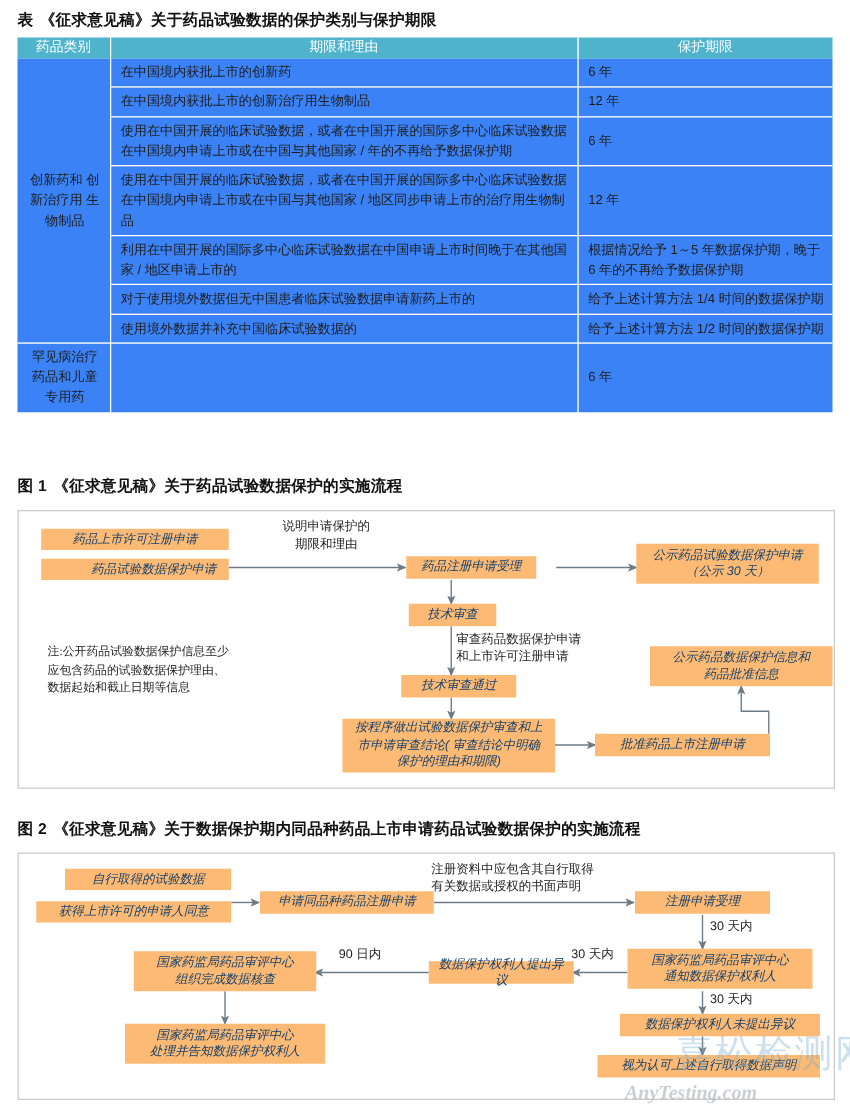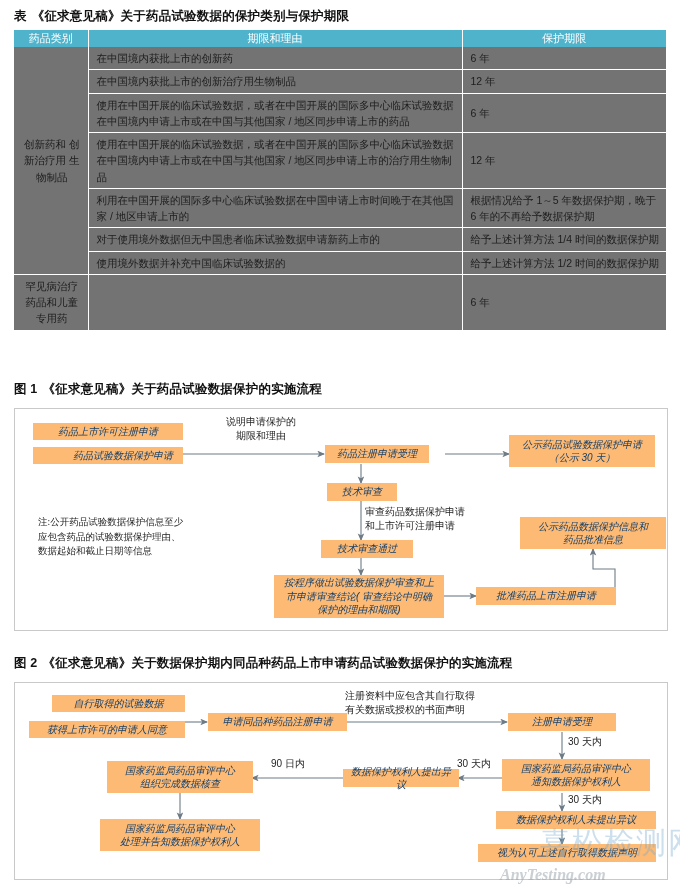--- a/index.html
+++ b/index.html
@@ -53,21 +53,21 @@
     font-weight: normal;
     font-size: 11px;
     height: 17px;
     line-height: 17px;
     padding: 0;
     text-align: center;
     border-right: 1px solid #ffffff;
   }
   table.data thead th:last-child { border-right: none; }
   table.data tbody td {
-    background: #737373;
+    background: #3b82f6;
     border-bottom: 1px solid #ffffff;
     border-right: 1px solid #ffffff;
     padding: 3px 6px 3px 8px;
     vertical-align: middle;
     line-height: 1.55;
     margin-top: 12px;
   }
   table.data tbody td:last-child { border-right: none; }
   td.cat {
     text-align: center;
@@ -181,21 +181,21 @@
 创新治疗用
 生物制品</td>
           <td>在中国境内获批上市的创新药</td>
           <td class="dur">6 年</td>
         </tr>
         <tr>
           <td>在中国境内获批上市的创新治疗用生物制品</td>
           <td class="dur">12 年</td>
         </tr>
         <tr>
-          <td>使用在中国开展的临床试验数据，或者在中国开展的国际多中心临床试验数据在中国境内申请上市或在中国与其他国家 / 地区同步申请上市的药品</td>
+          <td>使用在中国开展的临床试验数据，或者在中国开展的国际多中心临床试验数据在中国境内申请上市或在中国与其他国家 / 年的不再给予数据保护期</td>
           <td class="dur">6 年</td>
         </tr>
         <tr>
           <td>使用在中国开展的临床试验数据，或者在中国开展的国际多中心临床试验数据在中国境内申请上市或在中国与其他国家 / 地区同步申请上市的治疗用生物制品</td>
           <td class="dur">12 年</td>
         </tr>
         <tr>
           <td>利用在中国开展的国际多中心临床试验数据在中国申请上市时间晚于在其他国家 / 地区申请上市的</td>
           <td class="dur">根据情况给予 1～5 年数据保护期，晚于 6 年的不再给予数据保护期</td>
         </tr>

